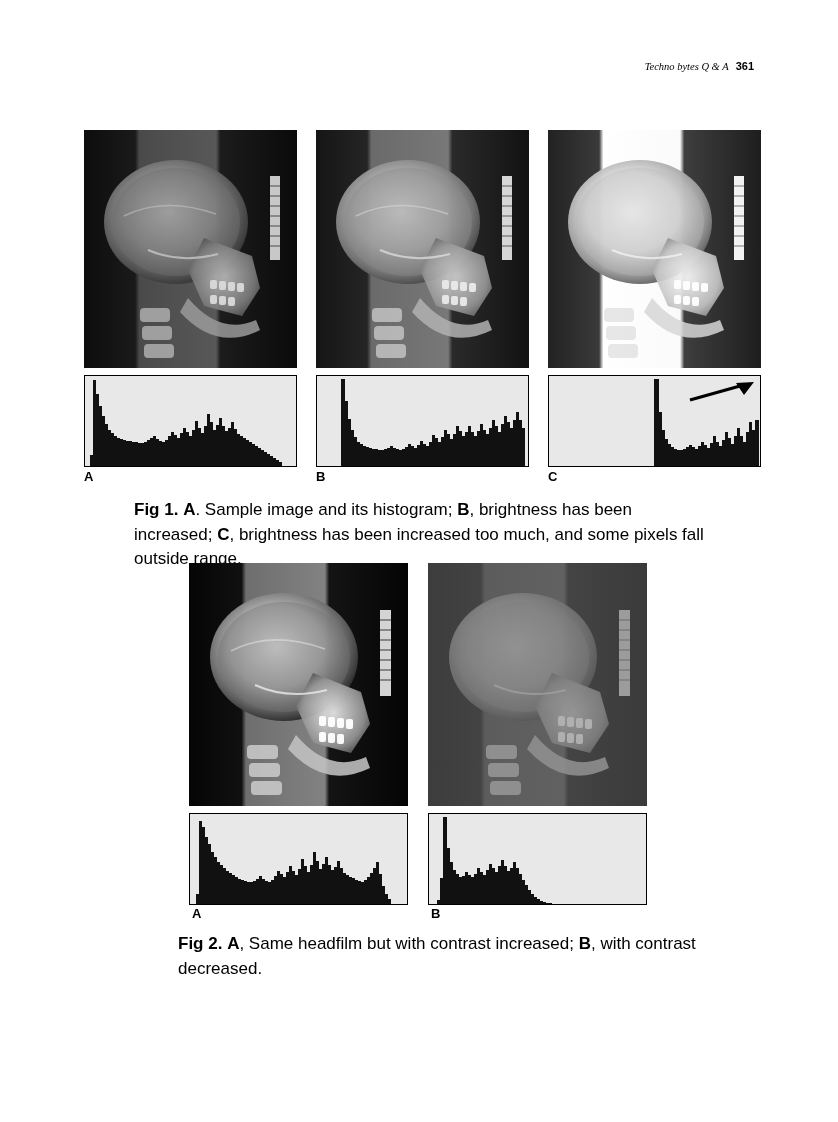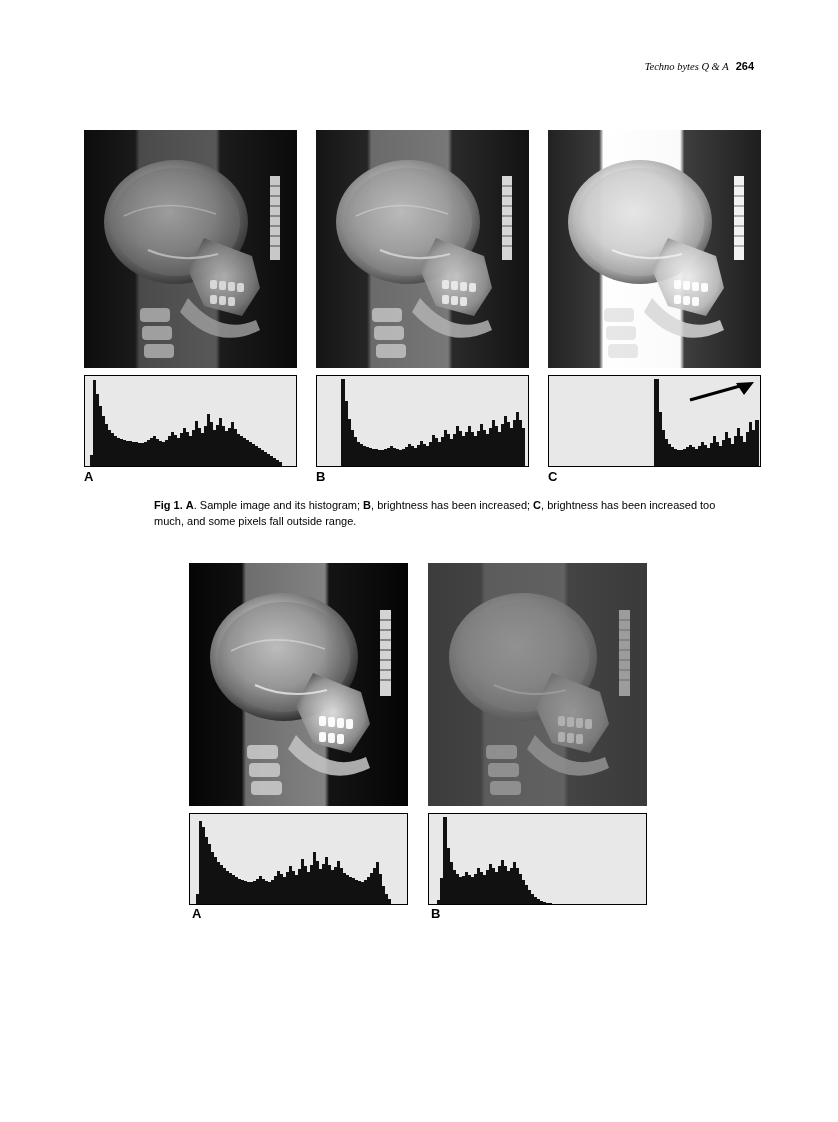--- a/index.html
+++ b/index.html
@@ -64,33 +64,32 @@
   .panel-letter {
     position: absolute;
     font-family: "Liberation Sans", sans-serif;
     font-weight: bold;
     font-size: 13px;
     line-height: 1;
   }
   .caption {
     position: absolute;
     font-family: "Liberation Sans", sans-serif;
-    font-size: 11px;
+    font-size: 17px;
     line-height: 1.45;
-    margin-left: 20px;
   }
   .caption b { font-weight: bold; }
   svg { display: block; }
 </style>
 </head>
 <body>
 
 <div class="running-head">
   <div class="rh-right">
-    <span>Techno bytes Q &amp; A</span><span class="pagenum">264</span>
+    <span>Techno bytes Q &amp; A</span><span class="pagenum">361</span>
   </div>
   <div class="clear"></div>
 </div>
 
 <div class="fig" style="left:0;top:0;width:838px;height:560px;">
 
   <div class="panel" style="left:84px;top:130px;width:213px;height:340px;">
     <div class="xray" style="left:0;top:0;width:213px;height:238px;">
       <svg width="213" height="238" viewBox="0 0 213 238" preserveAspectRatio="none">
         <defs>
@@ -696,13 +695,16 @@
             <rect x="111" y="87" width="3" height="3"></rect>
           <rect x="114" y="88" width="3" height="2"></rect>
             <rect x="117" y="89" width="3" height="1"></rect>
           <rect x="120" y="89" width="3" height="1"></rect>
         </g>
       </svg>
     </div>
     <div class="panel-letter" style="left:3px;top:344px;">B</div>
   </div>
 
+  <div class="caption" style="left:178px;top:932px;width:520px;">
+    <b>Fig 2.</b><span> </span><b>A</b><span>, Same headfilm but with contrast increased; </span><b>B</b><span>, with contrast decreased.</span>
+  </div>
 </div>
 
 </body></html>

